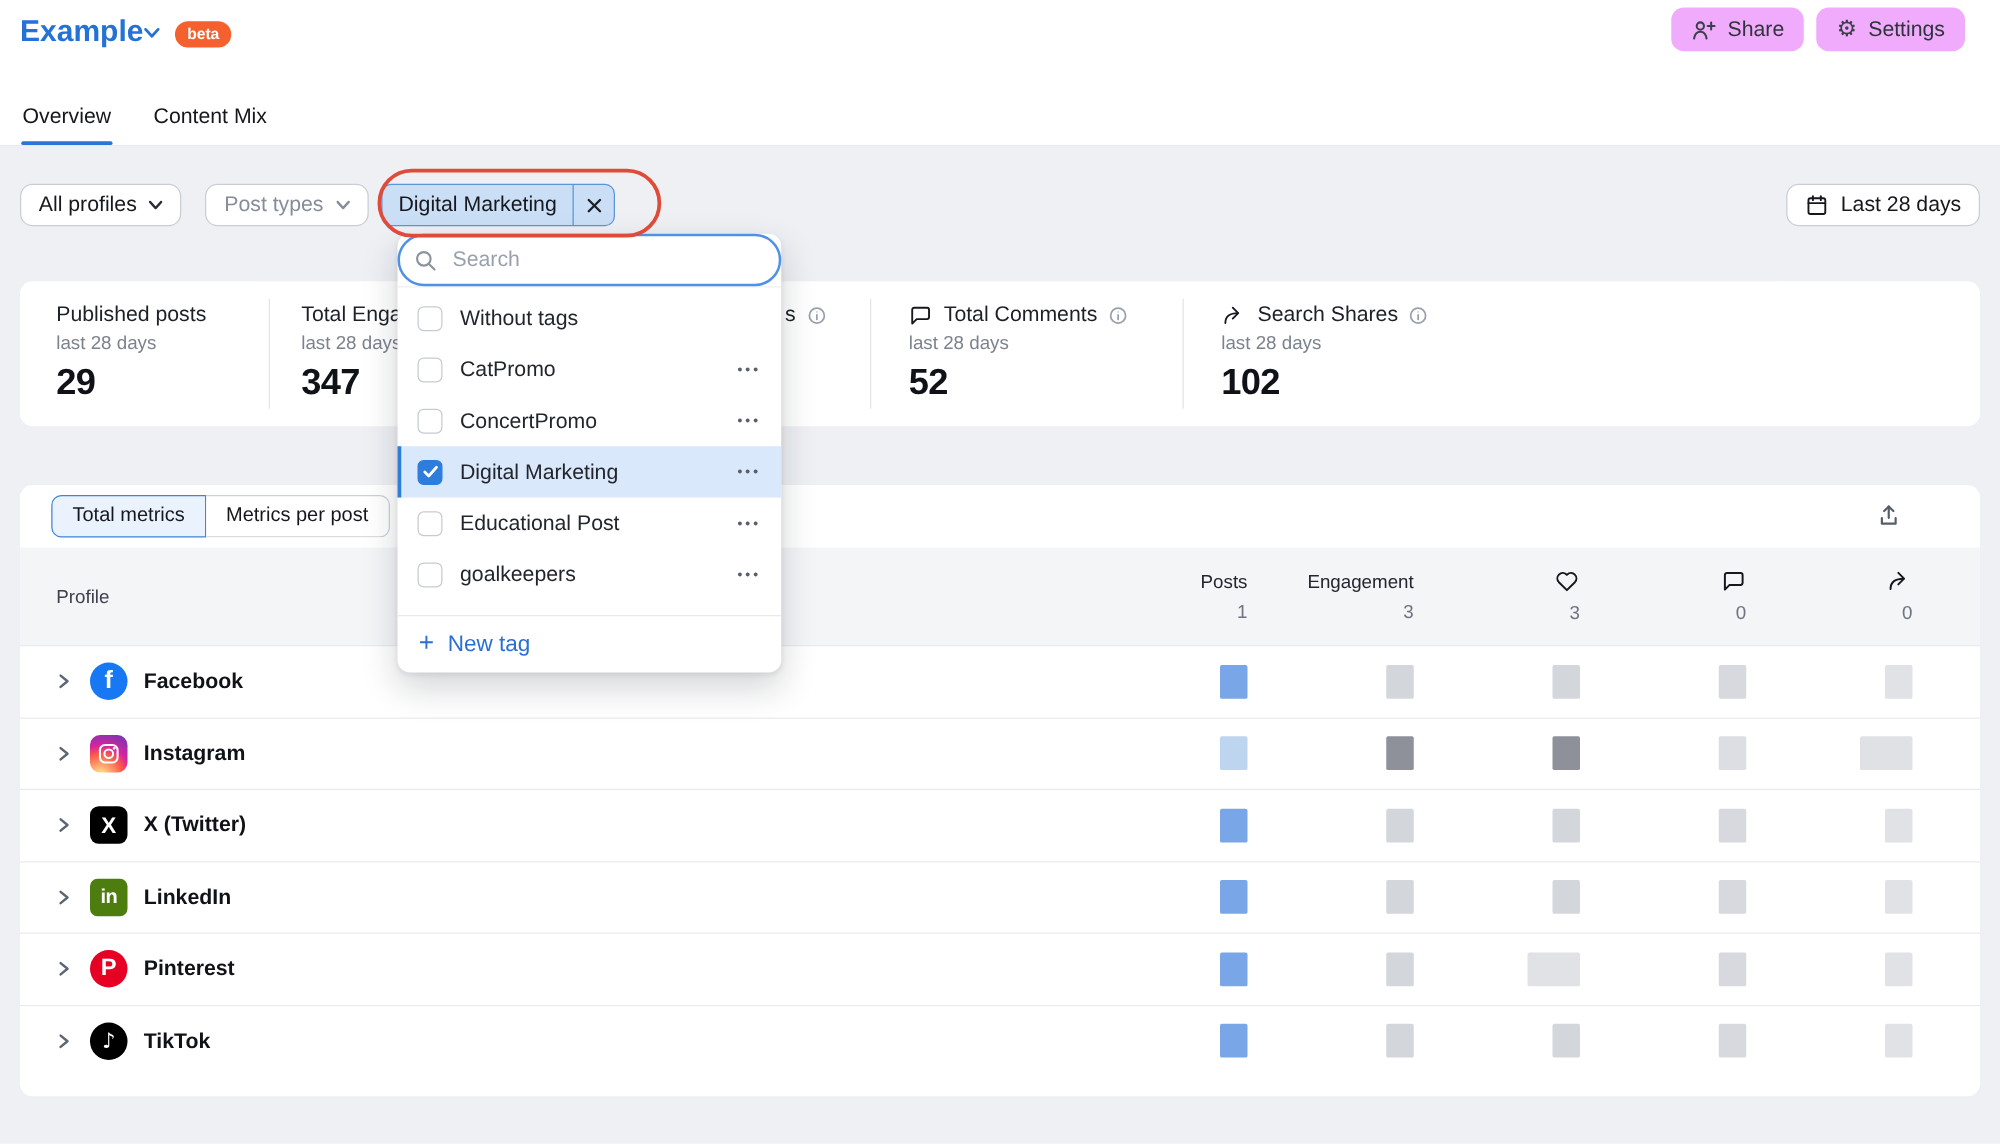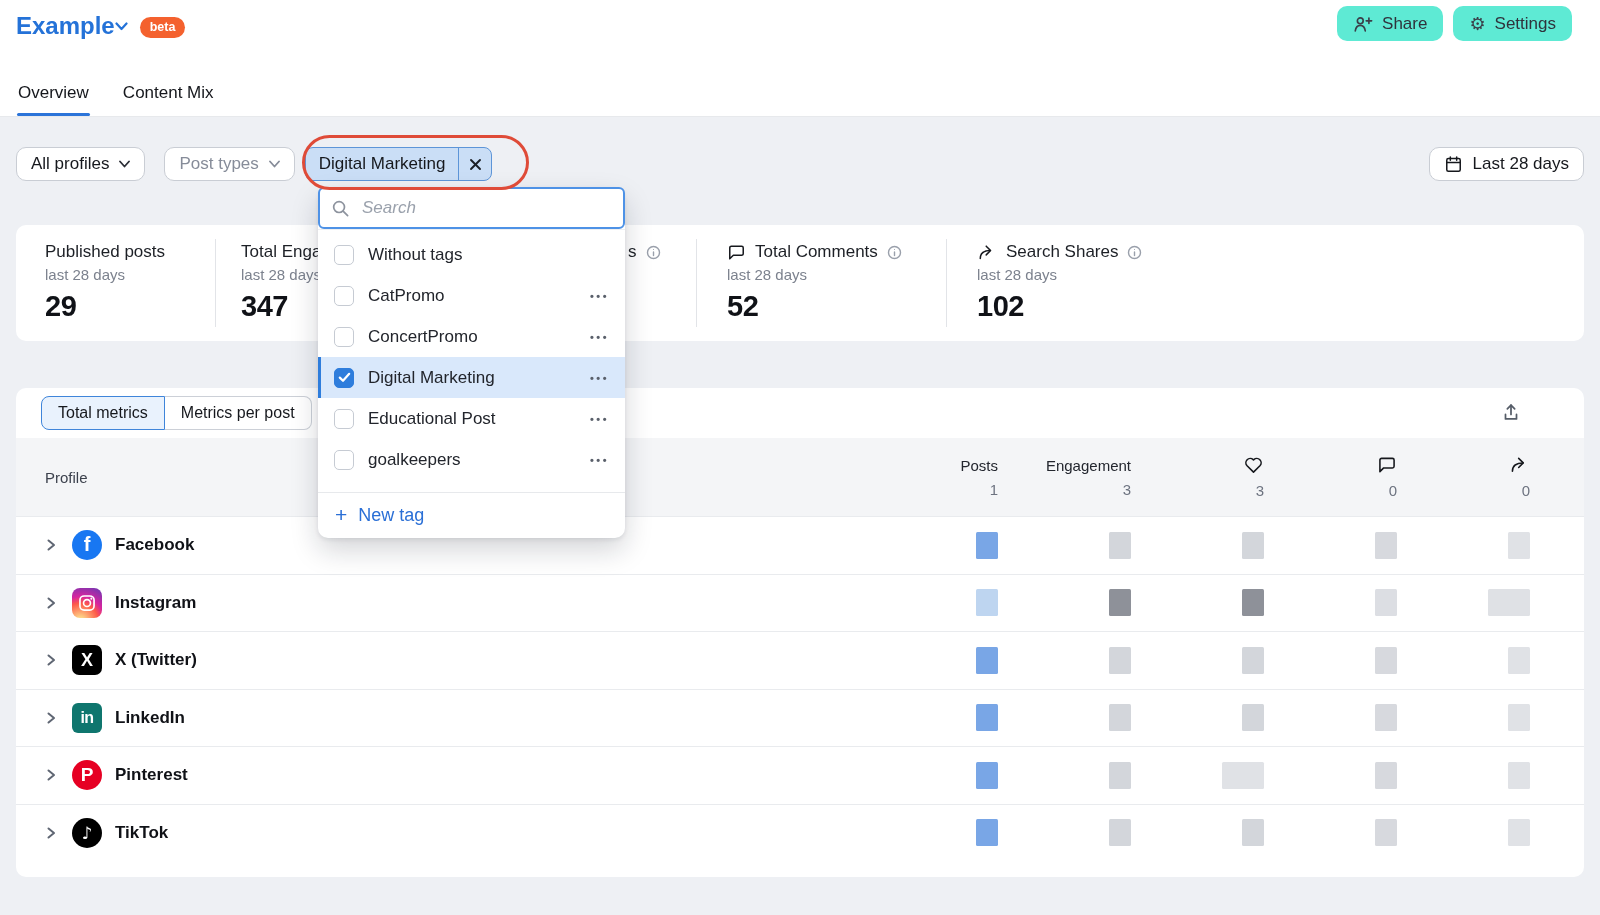--- a/index.html
+++ b/index.html
@@ -9,21 +9,21 @@
     background:#eef0f4; color:#15171c; position:relative; overflow:hidden;
   }
   .app{position:absolute; inset:0;}
   
   .topbar{position:absolute; top:0; left:0; right:0; height:117px; background:#fff; border-bottom:1px solid #e7e9ec;}
   .title-row{display:flex; align-items:center; gap:12px; padding:12px 16px 0 16px;}
   .page-title{font-size:24px; font-weight:bold; color:#17181c; letter-spacing:-0.2px;}
   .project{display:flex; align-items:center; gap:0; color:#2472d8; font-size:24px; font-weight:bold; cursor:pointer;}
   .beta{background:#f4612e; color:#fff; font-size:12.5px; font-weight:bold; padding:3px 10px 4px; border-radius:12px; margin-top:2px;}
   .hdr-actions{position:absolute; right:28px; top:6px; display:flex; gap:10px;}
-  .hdr-btn{display:flex; align-items:center; gap:9px; height:35px; padding:0 16px; background:#5eead4; border:none; border-radius:10px; font-family:inherit; font-size:17px; color:#2f333c; cursor:pointer;}
+  .hdr-btn{display:flex; align-items:center; gap:9px; height:35px; padding:0 16px; background:#f0abfc; border:none; border-radius:10px; font-family:inherit; font-size:17px; color:#2f333c; cursor:pointer;}
   .uni-icon{font-family:"DejaVu Sans", sans-serif; font-size:18px; line-height:1; color:#3a3f49;}
   .tabs{position:absolute; bottom:0; left:17px; display:flex; gap:32px;}
   .tab{font-size:17px; color:#15171c; padding:0 1px 13px; position:relative; cursor:pointer;}
   .tab.active::after{content:""; position:absolute; left:0; right:0; bottom:0; height:3px; background:#2b74d9; border-radius:2px;}
   
   .content{position:absolute; top:117px; left:0; right:0; bottom:0;}
   .filter-row{position:absolute; top:30px; left:16px; right:16px; display:flex; align-items:center; gap:19px;}
   .fbtn{display:flex; align-items:center; gap:10px; height:34px; padding:0 14px; background:#fff; border:1px solid #c9cdd4; border-radius:10px; font-family:inherit; font-size:17px; color:#16181d; cursor:pointer;}
   .fbtn.muted{color:#868c99;}
   .chip{display:flex; align-items:stretch; height:34px; border:1px solid #5d95d8; border-radius:8px; background:#cadef6; overflow:hidden; margin-left:-9px;}
@@ -51,30 +51,30 @@
   .th-col{width:133px; display:flex; flex-direction:column; align-items:flex-end; justify-content:center; gap:7px;}
   .th-label{font-size:15px; color:#23262e;}
   .th-total{font-size:15px; color:#6d7380;}
   .trow{display:flex; align-items:center; height:57.5px; padding:0 54px 0 29px; border-top:1px solid #e9ebee;}
   .row-profile{flex:1; display:flex; align-items:center;}
   .trow-chevron{width:27px; display:flex; color:#5f6673; cursor:pointer;}
   .picon{width:30px; height:30px; margin-right:13px; display:flex; align-items:center; justify-content:center; color:#fff; font-weight:bold; flex:none;}
   .fb{background:#1877f2; border-radius:50%; font-size:20px; padding-bottom:2px;}
   .ig{background:radial-gradient(circle at 28% 110%, #fdf497 0%, #fd5949 45%, #d6249f 62%, #8134af 90%); border-radius:8px;}
   .xx{background:#000; border-radius:7px; font-size:18px;}
-  .li{background:#0f766e; border-radius:6px; font-size:16px; letter-spacing:-0.5px;}
+  .li{background:#4d7c0f; border-radius:6px; font-size:16px; letter-spacing:-0.5px;}
   .pin{background:#e60023; border-radius:50%; font-size:19px;}
   .tt{background:#000; border-radius:50%; font-size:17px; font-family:"DejaVu Sans", sans-serif;}
   .row-name{font-size:17px; font-weight:bold; color:#101217;}
   .bar-col{width:133px; display:flex; justify-content:flex-end; align-items:center; height:100%;}
   .bar{height:27px; border-radius:1.5px;}
   
   .dropdown{position:absolute; left:318px; top:70px; width:307px; background:#fff; border-radius:10px; box-shadow:0 2px 4px rgba(16,24,40,.08), 0 12px 28px rgba(16,24,40,.18); z-index:20;}
   .dd-search{position:relative;}
-  .dd-search input{width:100%; height:42px; border:2px solid #4e92e6; border-radius:6px; padding:0 12px 0 42px; font-family:inherit; font-size:17px; color:#1b1e24; outline:none;font-style:italic;}
+  .dd-search input{width:100%; height:42px; border:2px solid #4e92e6; border-radius:21px; padding:0 12px 0 42px; font-family:inherit; font-size:17px; color:#1b1e24; outline:none;}
   .dd-search input::placeholder{color:#9aa1ac;}
   .dd-search .mag{position:absolute; left:13px; top:12px; color:#8d939e;}
   .dd-divider{height:1px; background:#eef0f3;}
   .dd-list{padding:4px 0 12px;}
   .dd-item{height:41px; display:flex; align-items:center; padding:0 16px; position:relative; cursor:pointer;}
   .dd-item.selected{background:#d9e8fb;}
   .dd-item.selected::before{content:""; position:absolute; left:0; top:0; bottom:0; width:3px; background:#2e7ddc;}
   .checkbox{width:20px; height:20px; border:1.5px solid #c6cbd3; border-radius:5px; margin-right:14px; background:#fff; flex:none; display:flex; align-items:center; justify-content:center;}
   .checkbox.checked{background:#2e7ddc; border-color:#2e7ddc;}
   .dd-label{font-size:17px; color:#22252c;}

